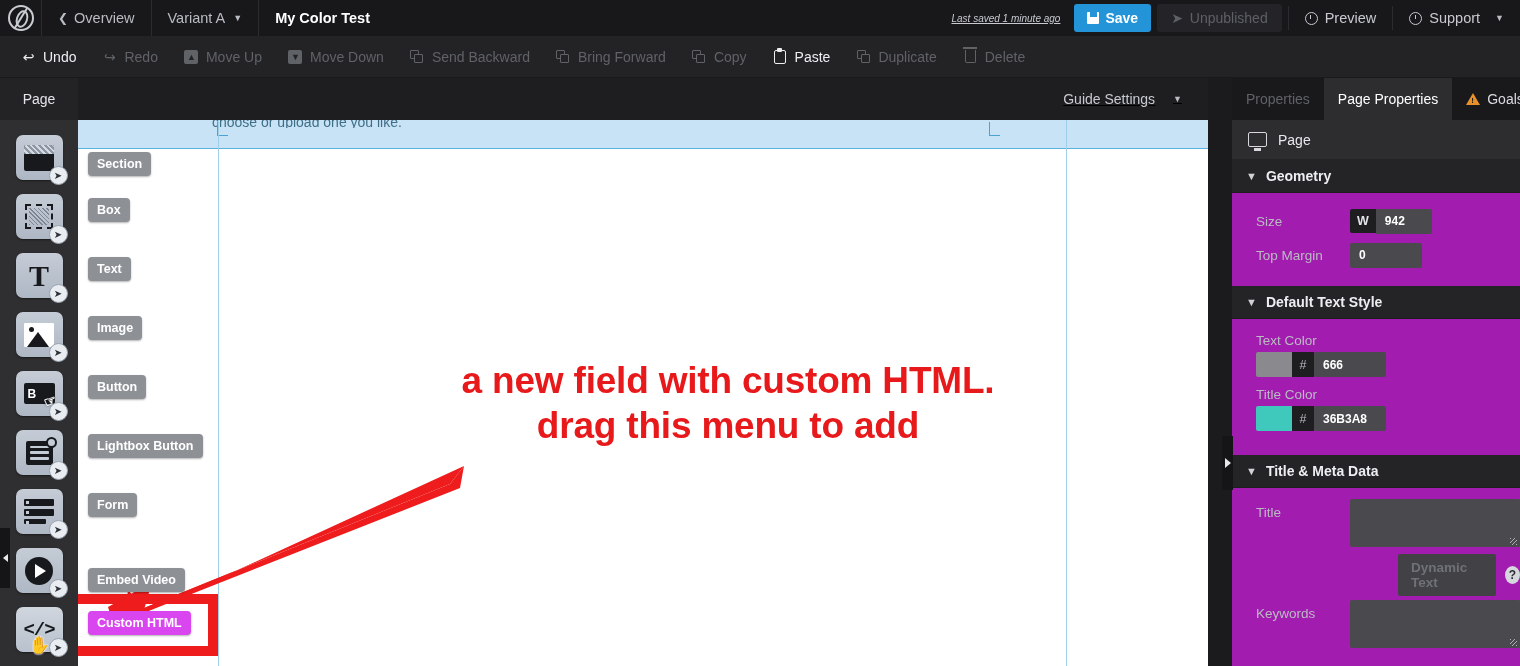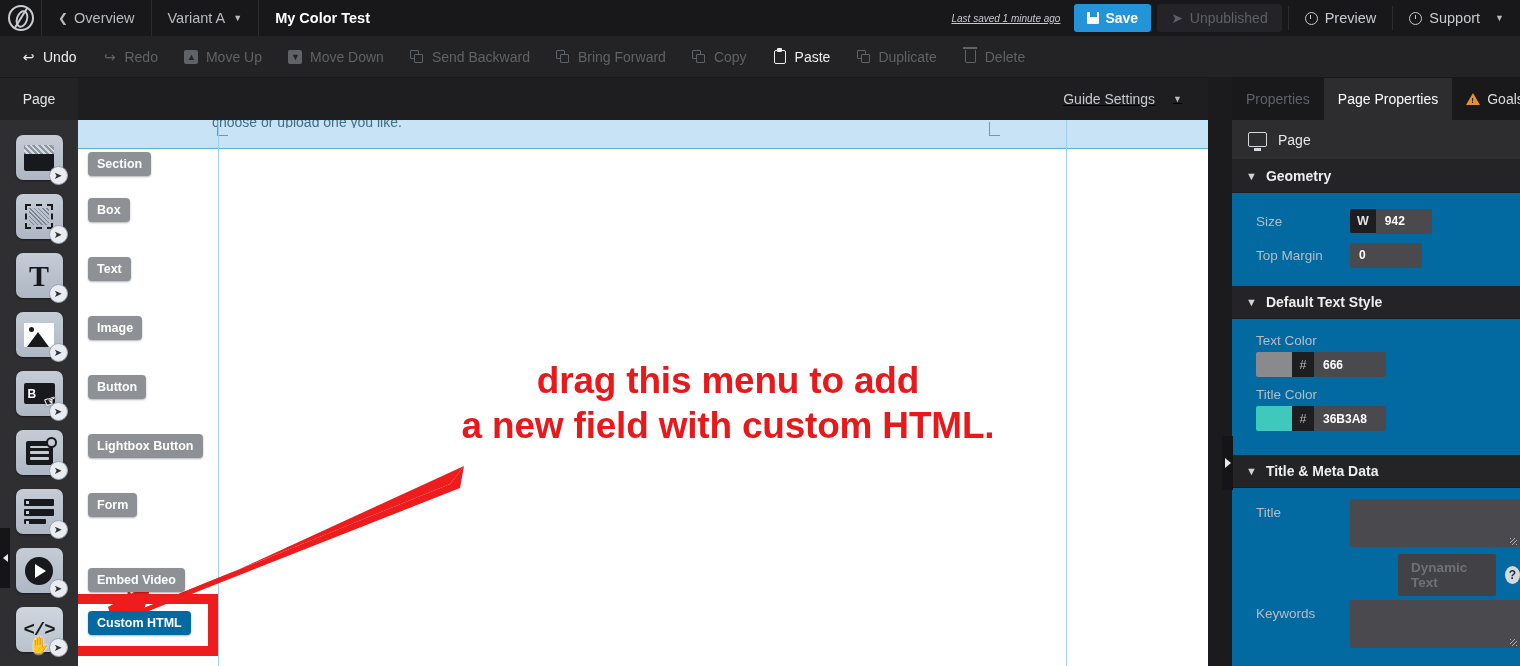--- a/index.html
+++ b/index.html
@@ -168,21 +168,21 @@
       border-top: 7px solid transparent; border-bottom: 7px solid transparent; border-left: 11px solid #fff; }
   .g-html { font-family: "Liberation Mono", monospace; font-weight: bold; font-size: 19px; color: #17191d; letter-spacing:-1px;}
 
   
   .labelstrip { position: absolute; left: 78px; top: 120px; width: 140px; height: 546px; }
   .tool-label {
     position: absolute; left: 10px;
     background: #8d9196; color: #fff; font-size: 12.5px; font-weight: bold;
     padding: 5px 9px; border-radius: 4px; white-space: nowrap; box-shadow: 0 1px 2px rgba(0,0,0,.3);
   }
-  .tool-label.dark { background: #0369a1; color: #ffffff; }
+  .tool-label.dark { background: #d946ef; color: #ffffff; }
 
   
   .canvas-head {
     position: absolute; left: 78px; top: 78px; width: 1130px; height: 42px;
     background: #1e1e21; display: flex; align-items: center; justify-content: flex-end;
     padding-right: 26px;
     text-decoration: underline;
   }
   .guide-settings { font-size: 14px; color: #c7cad0; display: flex; align-items: center; gap: 10px; cursor: pointer; }
   .canvas {
@@ -215,21 +215,21 @@
   }
   .arrow-svg { position: absolute; left: 0; top: 0; width: 1130px; height: 546px; pointer-events: none; }
   .redbox {
     position: absolute; left: -76px; top: 474px; width: 216px; height: 62px;
     border: 10px solid #ee1c1c;
   }
 
   
   .props {
     position: absolute; right: 0; top: 78px; width: 288px; height: 588px;
-    background: #0369a1;
+    background: #a21caf;
   }
   .props-tabs { display: flex; height: 42px; background: #19191c; }
   .ptab {
     display: flex; align-items: center; justify-content: center; gap: 7px;
     padding: 0 14px; font-size: 14px; color: #5f6267; cursor: pointer; white-space: nowrap;
   }
   .ptab.active { background: #2d2d30; color: #ffffff; }
   .ptab.goals { color: #d9dbdf; background: #19191c; }
   .warn-tri { width: 0; height: 0; border-left: 7px solid transparent; border-right: 7px solid transparent;
               border-bottom: 12px solid #e8912a; position: relative; }
@@ -429,22 +429,22 @@
 
   <div class="canvas">
     <div class="sec-highlight"></div>
     <div class="canvas-cut-text">choose or upload one you like.</div>
     <div class="sec-tag-corner"></div>
     <div class="sec-tag-corner2"></div>
     <div class="guide-v" style="left:140px"></div>
     <div class="guide-v" style="left:988px"></div>
 
     <div class="annot">
+      <div>a new field with custom HTML.</div>
       <div>drag this menu to add</div>
-      <div>a new field with custom HTML.</div>
     </div>
 
     <svg class="arrow-svg" viewBox="0 0 1130 546">
       <polygon points="386,346 372,364 66,488 50,470 46,502 78,512 68,492 382,368" fill="#ee1c1c"></polygon>
       <polygon points="386,346 372,364 66,488 40,487 72,515 68,492" fill="#ee1c1c"></polygon>
       <polygon points="30,487 74,462 66,490 80,514 36,506" fill="#ee1c1c"></polygon>
     </svg>
     <div class="redbox"></div>
   </div>
 

